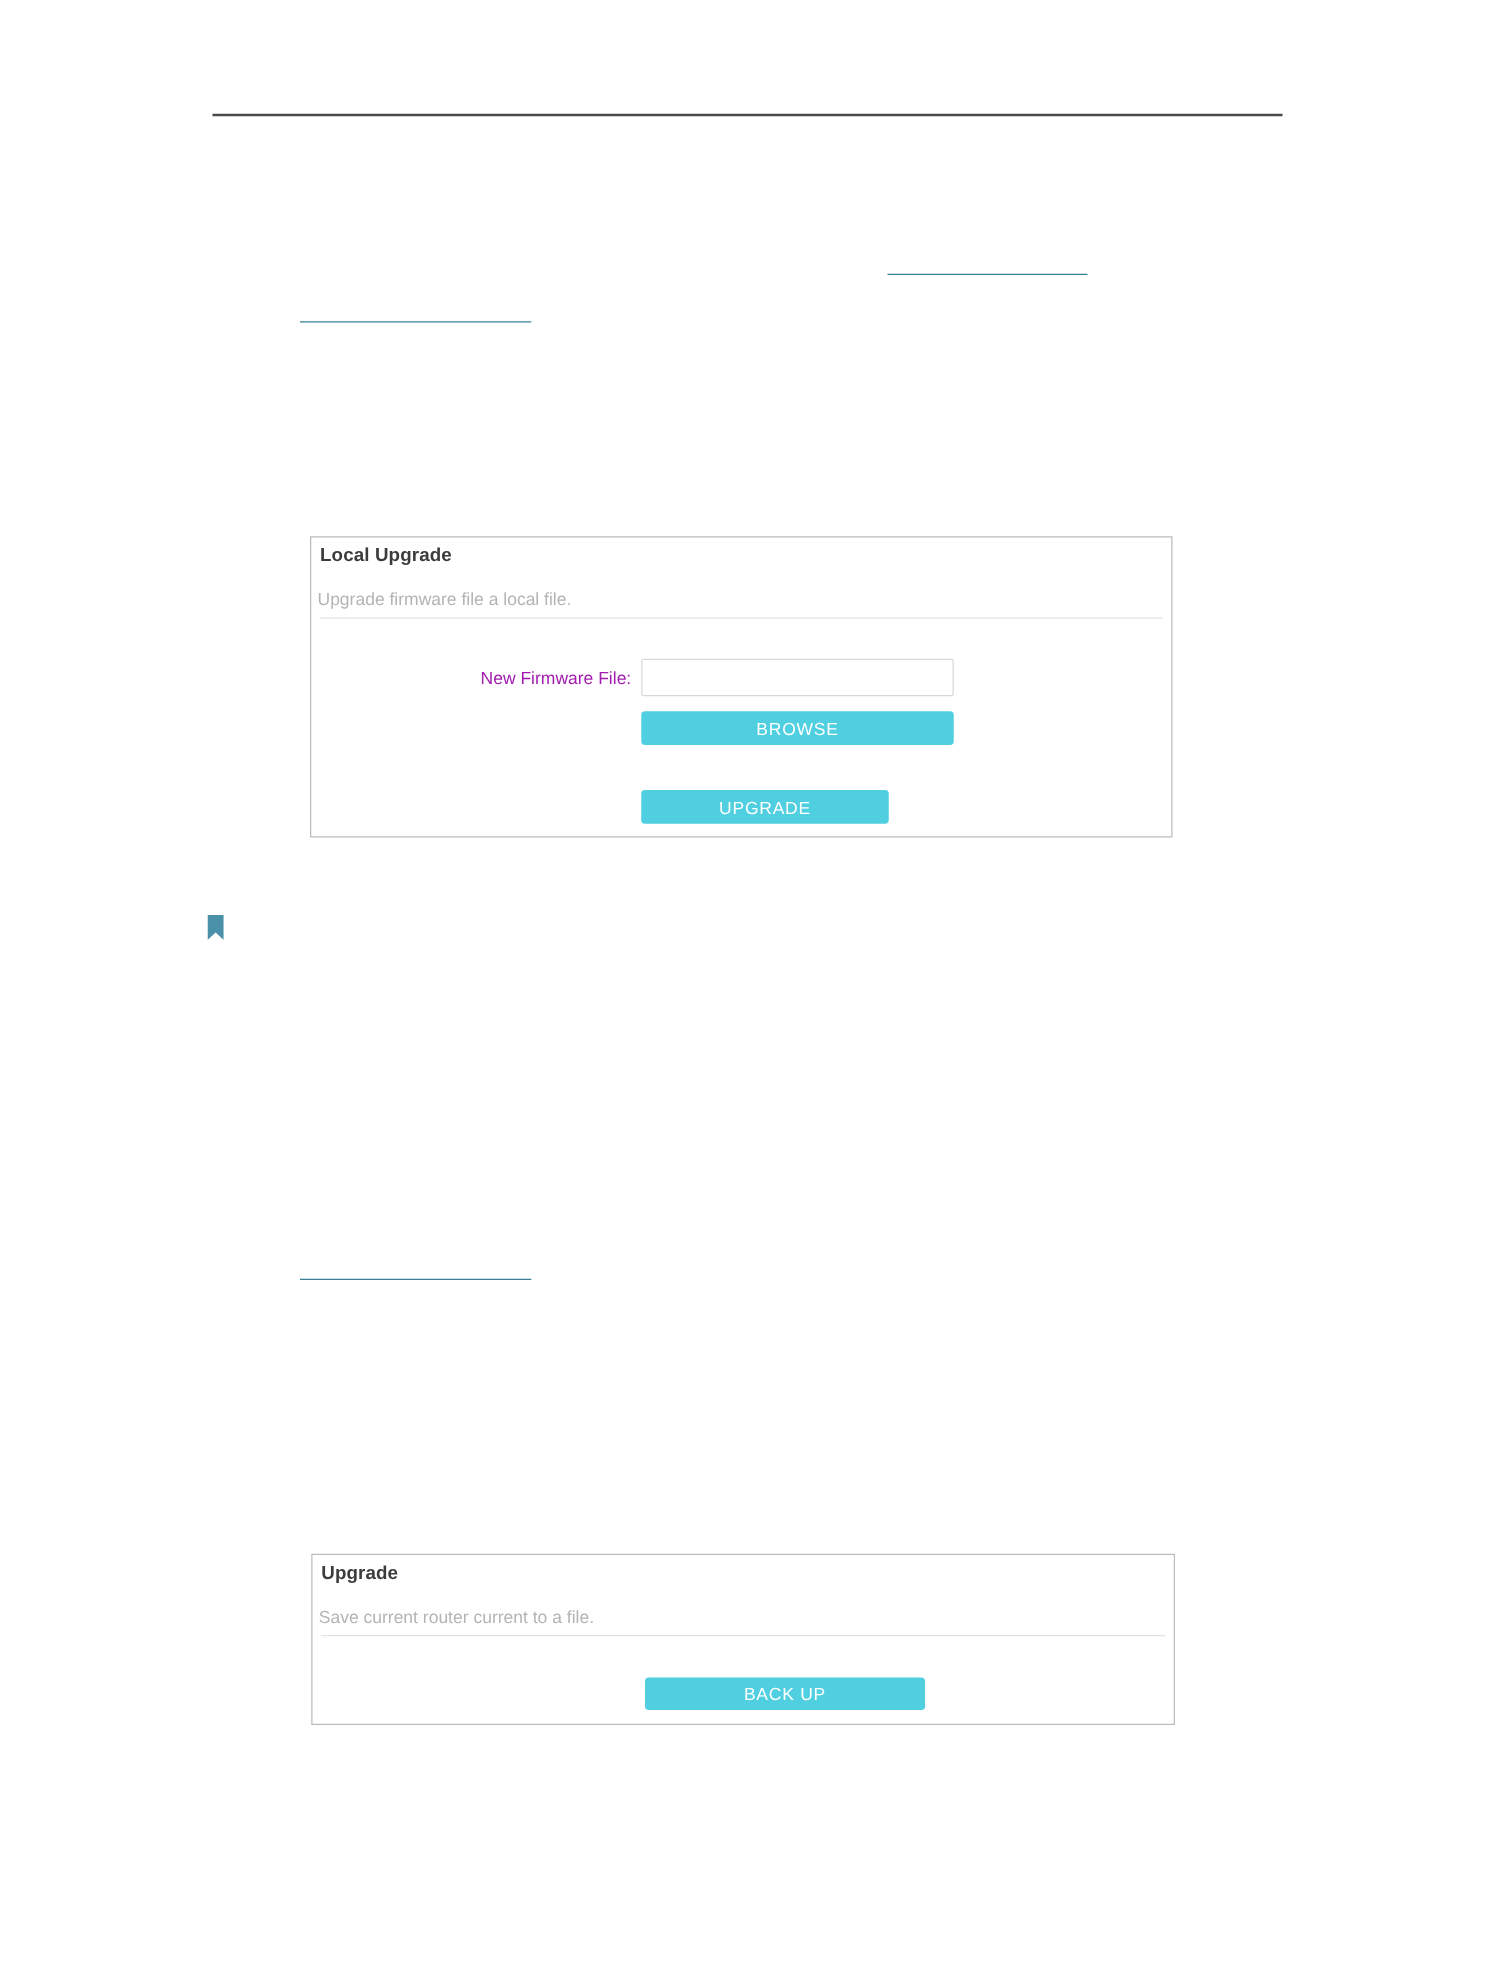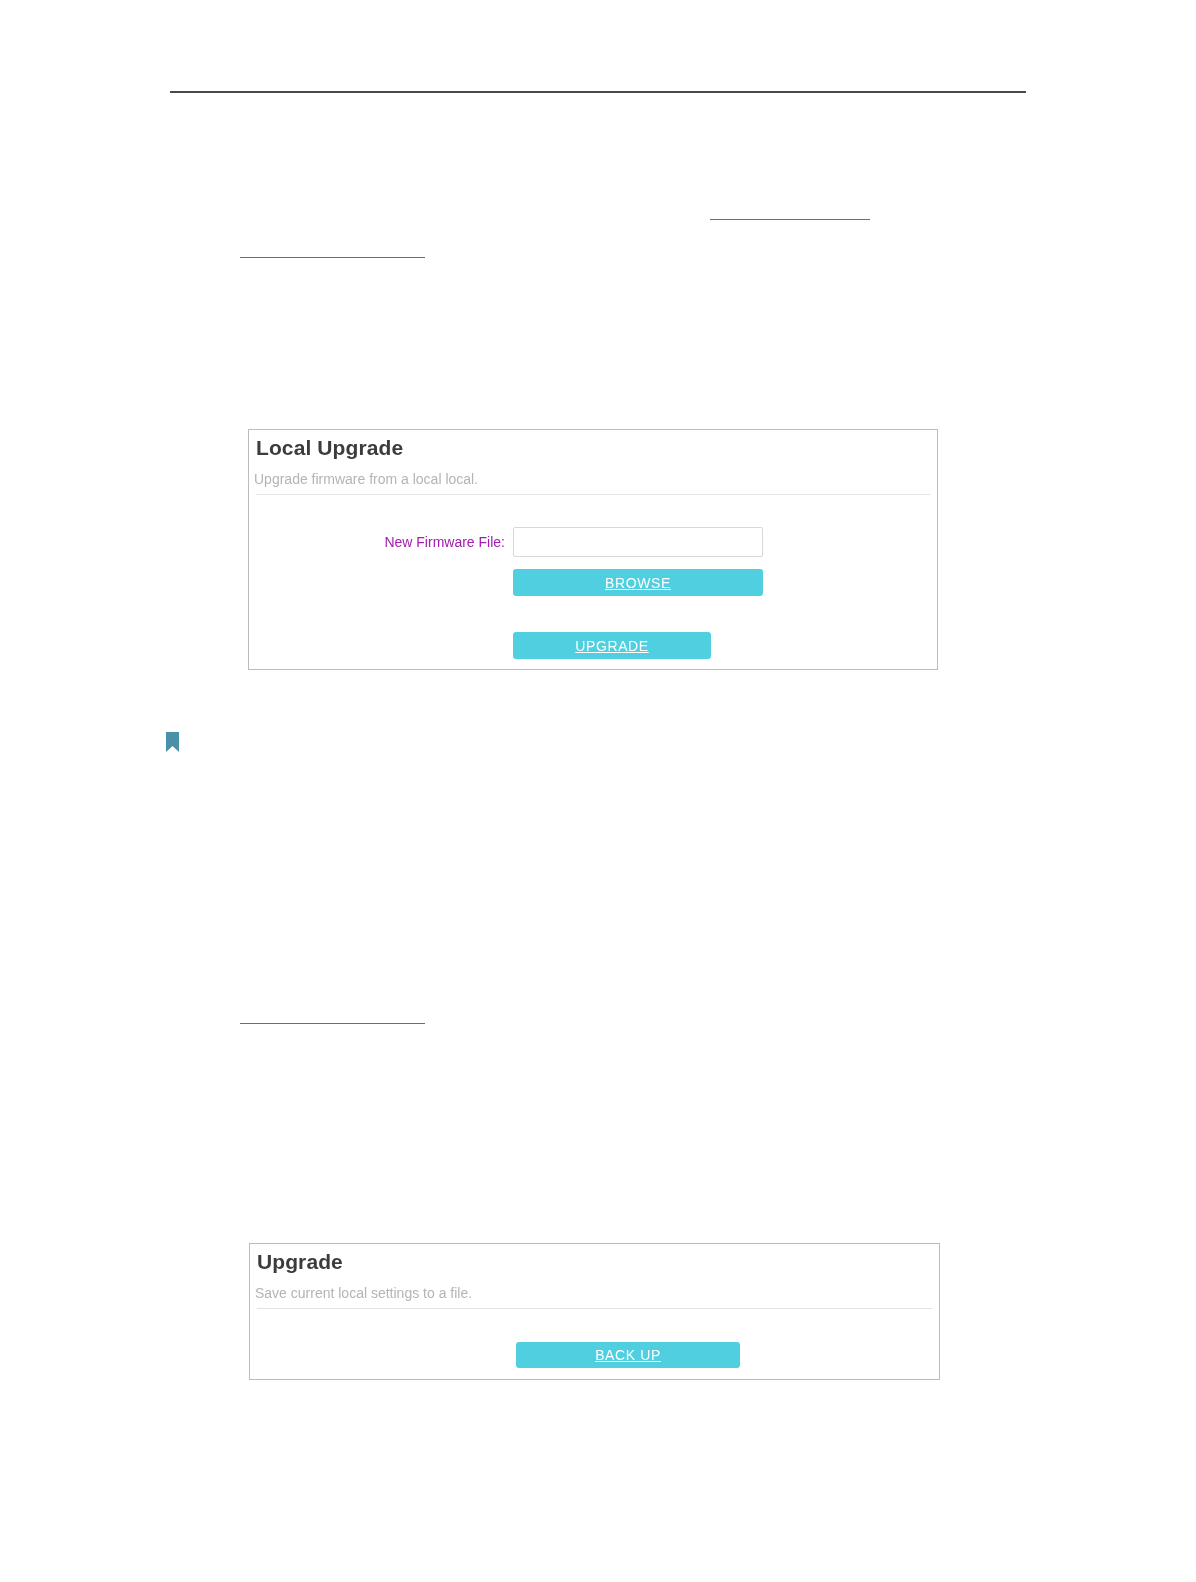--- a/index.html
+++ b/index.html
@@ -59,21 +59,21 @@
 
   
   .ui-panel {
     position: absolute;
     background: #ffffff;
     border: 1px solid #bcbcbc;
     box-sizing: border-box;
   }
   .panel-title {
     position: absolute;
-    font-size: 21px;
+    font-size: 15px;
     font-weight: bold;
     color: #3c3c3c;
     letter-spacing: .1px;
     white-space: nowrap;
   }
   .panel-subtitle {
     position: absolute;
     font-size: 14px;
     color: #b4b4b4;
     white-space: nowrap;
@@ -111,21 +111,20 @@
     color: #ffffff;
     font-family: "Liberation Sans", sans-serif;
     font-size: 14px;
     letter-spacing: .6px;
     text-align: center;
     cursor: pointer;
     line-height: 1;
     display: flex;
     align-items: center;
     justify-content: center;
-    text-decoration: underline;
   }
 
   
   #panel-local-upgrade { left: 248px; top: 429px; width: 690px; height: 241px; }
   #lu-title    { left: 256px; top: 436px; }
   #lu-subtitle { left: 254px; top: 471px; }
   #lu-divider  { left: 256px; top: 494px; width: 674px; }
   #lu-file-label { left: 360px; top: 534px; width: 145px; }
   #lu-file-input { left: 513px; top: 527px; width: 250px; height: 30px; }
   #lu-browse   { left: 513px; top: 569px; width: 250px; height: 27px; }
@@ -156,26 +155,26 @@
   </div>
 
   <div class="note-marker">
     <svg width="13" height="20" viewBox="0 0 13 20" xmlns="http://www.w3.org/2000/svg">
       <path d="M0 0 H13 V20 L6.5 14 L0 20 Z" fill="#4a90a8"></path>
     </svg>
   </div>
 
   <div class="ui-panel" id="panel-local-upgrade"></div>
   <div class="panel-title" id="lu-title">Local Upgrade</div>
-  <div class="panel-subtitle" id="lu-subtitle">Upgrade firmware from a local local.</div>
+  <div class="panel-subtitle" id="lu-subtitle">Upgrade firmware file a local file.</div>
   <div class="panel-divider" id="lu-divider"></div>
   <div class="field-label" id="lu-file-label">New Firmware File:</div>
   <input class="text-input" id="lu-file-input" type="text" value="" style="">
   <button class="cta-button" id="lu-browse">BROWSE</button>
   <button class="cta-button" id="lu-upgrade">UPGRADE</button>
 
   <div class="ui-panel" id="panel-backup"></div>
   <div class="panel-title" id="bk-title">Upgrade</div>
-  <div class="panel-subtitle" id="bk-subtitle">Save current local settings to a file.</div>
+  <div class="panel-subtitle" id="bk-subtitle">Save current router current to a file.</div>
   <div class="panel-divider" id="bk-divider"></div>
   <button class="cta-button" id="bk-backup">BACK UP</button>
 
 </div>
 
 </body></html>

